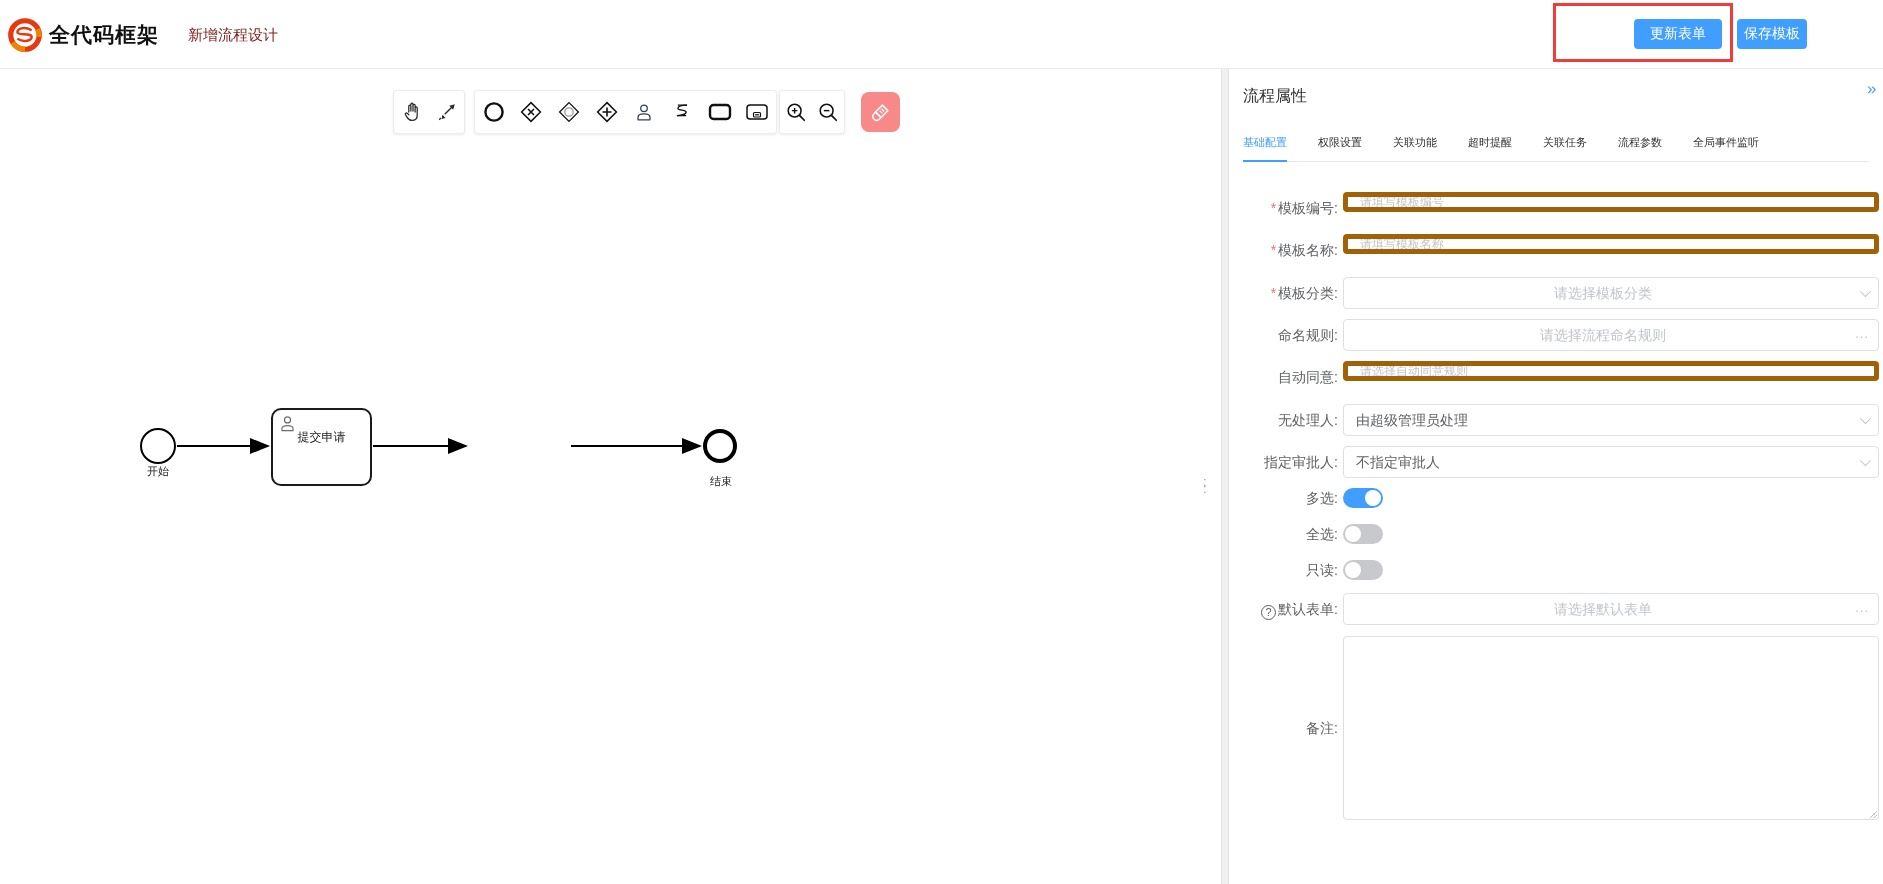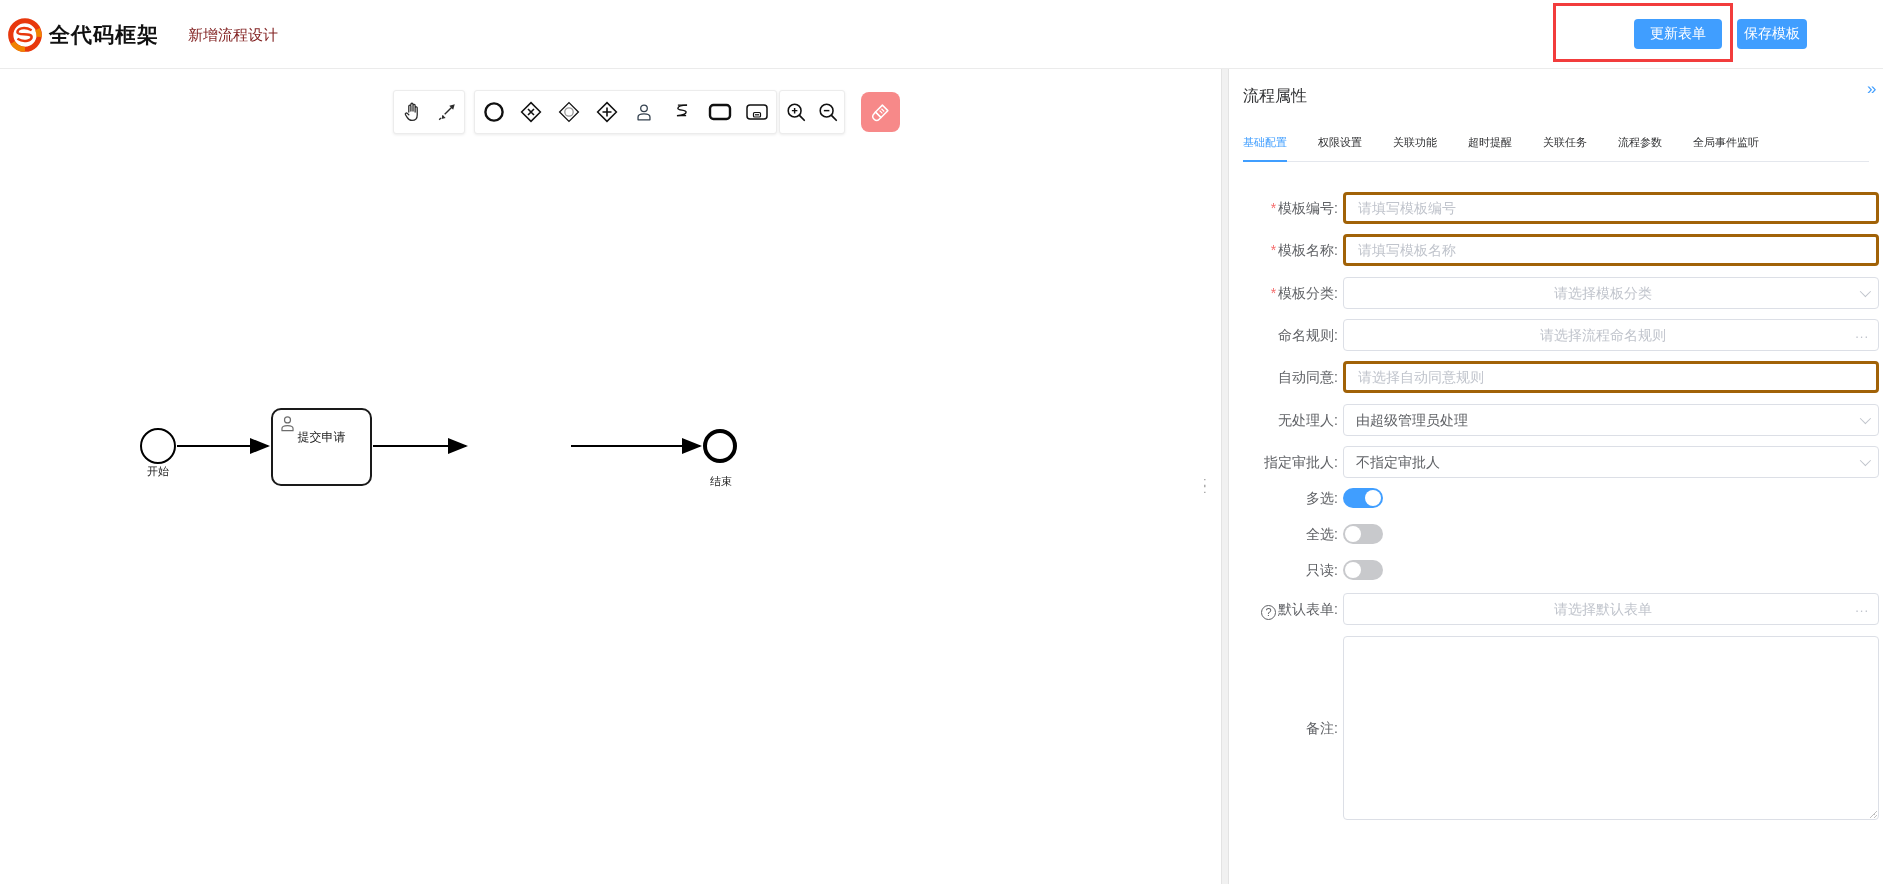--- a/index.html
+++ b/index.html
@@ -68,22 +68,22 @@
   .tabs { position:absolute; left:14px; top:56px; width:626px; height:37px; display:flex;
     gap:31px; border-bottom:1px solid #e4e7ed; }
   .tab { font-size:11px; color:#303133; line-height:35px; height:37px; cursor:pointer; white-space:nowrap; }
   .tab.active { color:#409eff; border-bottom:2px solid #409eff; }
 
   .row { position:absolute; left:0; width:650px; }
   .row-label { position:absolute; left:0; top:0; width:109px; text-align:right;
     font-size:14px; color:#606266; line-height:32px; white-space:nowrap; }
   .req { color:#f56c6c; margin-right:2px; }
   .ctl { position:absolute; left:114px; top:0; width:536px; height:32px; }
-  .inp { width:100%; height:32px; border:3px solid #a16207; border-radius:4px;
-    padding:0 12px; font-size:14px; color:#606266; font-family:inherit; background:#fff; }
+  .inp { width:100%; height:20px; border:5px solid #a16207; border-radius:4px;
+    padding:0 12px; font-size:12px; color:#606266; font-family:inherit; background:#fff; }
   .inp::placeholder { color:#c0c4cc; }
   .sel { width:100%; height:32px; border:1px solid #dcdfe6; border-radius:4px;
     padding:0 28px 0 12px; font-size:14px; line-height:30px; background:#fff; cursor:pointer;
     white-space:nowrap; overflow:hidden; }
   .sel.placeholder { color:#c0c4cc;text-align:center; }
   .sel.value { color:#606266; }
   .chev { position:absolute; right:11px; top:12px; width:8px; height:8px;
     border-right:1.5px solid #c0c4cc; border-bottom:1.5px solid #c0c4cc;
     transform:rotate(45deg) translateY(-2px); }
   .suffix-dots { position:absolute; right:10px; top:0; line-height:30px; color:#c0c4cc;

